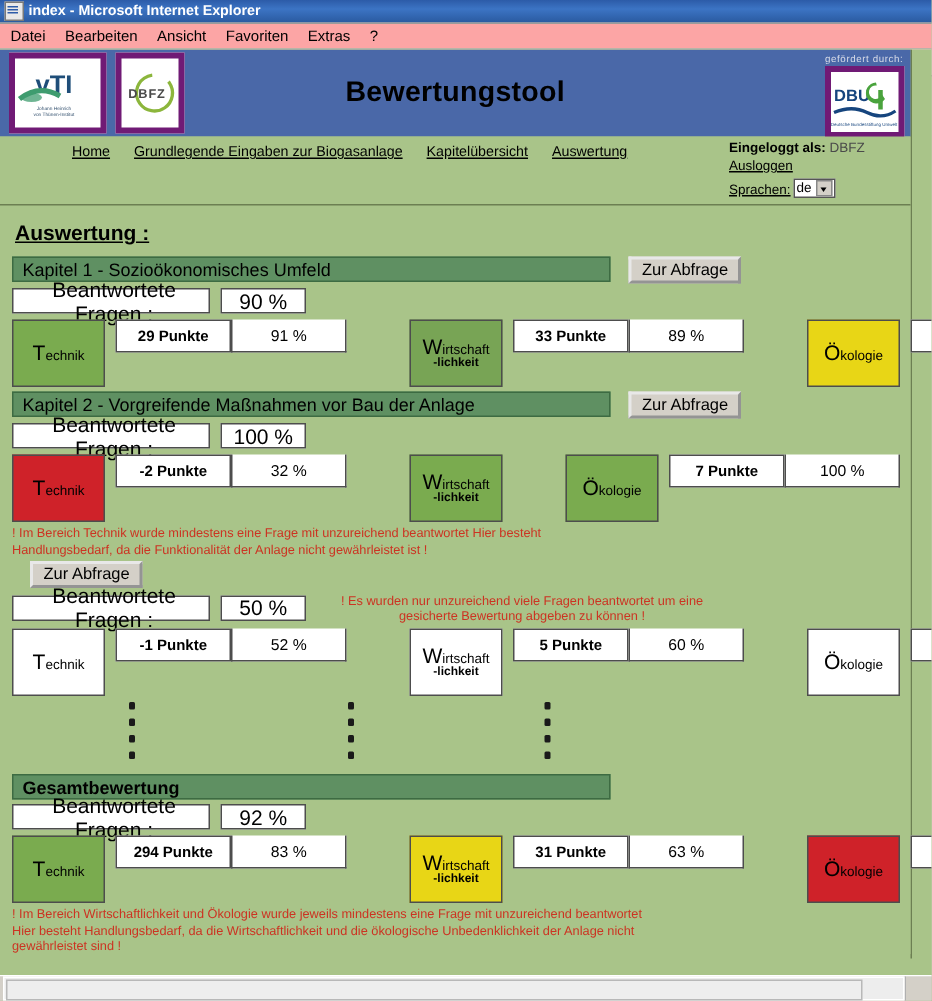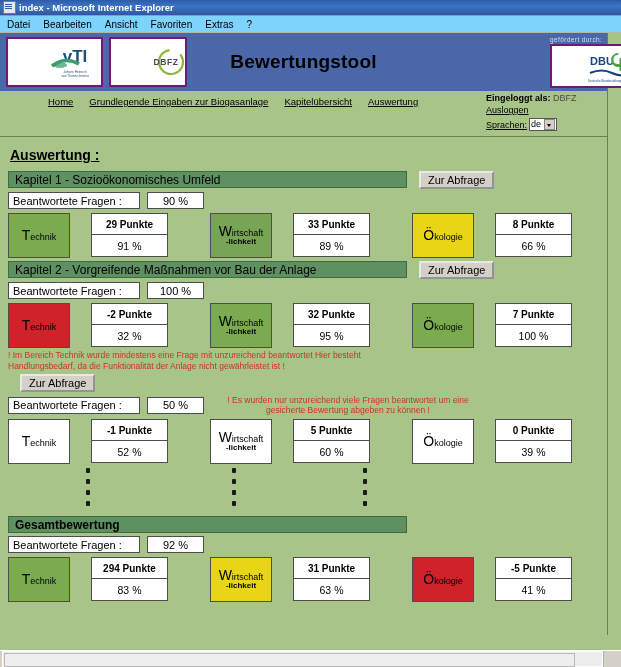--- a/index.html
+++ b/index.html
@@ -25,21 +25,21 @@
   }
   .title-icon:after{
     content:"";position:absolute;left:1px;top:2px;width:7px;height:1px;
     background:#2c5ba8;box-shadow:0 2px 0 #2c5ba8,0 4px 0 #2c5ba8;
   }
   .title-text{
     color:#fff;font-size:9.5px;font-weight:bold;letter-spacing:0px;
     font-family:"Liberation Sans",sans-serif;white-space:nowrap;
   }
   .menubar{
-    height:16px;background:#7dd3fc;display:flex;align-items:center;
+    height:16px;background:#fca5a5;display:flex;align-items:center;
     padding-left:7px;border-bottom:1px solid #b8b4a8;
   }
   .menubar span{font-size:10px;margin-right:13px;color:#000;}
   .addressbar{
     height:17px;background:#d6d2c6;display:flex;align-items:center;
     padding-left:3px;border-bottom:1px solid #8a8a8a;
   }
   .addr-label{font-size:10px;margin-right:4px;}
   .addr-input{
     flex:1;height:13px;background:#fff;border:1px solid #7a7a7a;
@@ -55,23 +55,23 @@
   .page-inner{
     position:absolute;left:0;top:0;width:607px;
     border-right:1px solid #6c7f52;
   }
   
   .banner{
     height:58px;background:#4a68a8;position:relative;
     display:flex;align-items:center;
   }
   .logo-box{
-    background:#fff;border:2px solid #701a75;
-    display:flex;align-items:flex-end;justify-content:center;
-    flex-direction:column;overflow:hidden;padding-left:36px;
+    background:#fff;border:4px solid #701a75;
+    display:flex;align-items:flex-start;justify-content:center;
+    flex-direction:column;overflow:hidden;
   }
   .logo-vti{width:57px;height:46px;margin-left:6px;}
   .logo-dbfz{width:38px;height:46px;margin-left:6px;}
   .logo-dbu{width:45px;height:40px;}
   .banner-title{
     position:absolute;left:0;right:0;text-align:center;
     color:#000000;font-size:19px;font-weight:bold;
     font-family:"Liberation Sans",sans-serif;
     letter-spacing:0.2px;
   }
@@ -134,21 +134,21 @@
   .abfrage-btn{
     margin-left:12px;background:#d4d0c8;
     border:2px outset #e8e8e8;
     font-size:11px;height:18px;line-height:14px;
     padding:0 7px;box-sizing:border-box;cursor:pointer;
     white-space:nowrap;
   }
   .answered-row{display:flex;align-items:center;margin-top:3px;}
   .cell-white{
     background:#fff;border:1px solid #4d4d4d;
-    font-size:11px;text-align:center;box-sizing:border-box;
+    font-size:14px;text-align:center;box-sizing:border-box;
     display:flex;align-items:center;justify-content:center;
   }
   .answered-label{
     width:132px;height:17px;justify-content:flex-start;padding-left:4px;
   }
   .answered-val{width:57px;height:17px;margin-left:7px;}
   .warn-inline{
     color:#cc3322;font-size:8.5px;line-height:10px;margin-left:14px;
     text-align:center;width:260px;
   }
@@ -158,21 +158,21 @@
     width:62px;height:45px;border:1px solid #4d4d4d;
     display:flex;align-items:center;justify-content:center;
     flex-direction:column;box-sizing:border-box;
   }
   .cat-label{
     font-size:9px;line-height:10px;text-align:center;color:#000;
     white-space:nowrap;
   }
   .cat-label .big{font-size:14px;}
   .cat-sub{font-size:8px;font-weight:bold;margin-top:-1px;}
-  .metric-vals{display:flex;flex-direction:column;margin-left:21px;}
+  .metric-vals{display:flex;flex-direction:row;margin-left:7px;}
   .metric-vals .cell-white{width:77px;height:22px;font-weight:bold;font-size:10px;}
   .metric-vals .cell-white.pct{border-top:none;font-weight:normal;font-size:10.5px;}
   .warn-block{
     color:#cc3322;font-size:8.5px;line-height:10.5px;
     margin-top:2px;width:420px;
   }
   .dots-row{height:48px;position:relative;margin-top:4px;}
   .dots-col{position:absolute;top:0;display:flex;flex-direction:column;}
   .dots-col i{
     display:block;width:4px;height:5px;background:#1a1a1a;
@@ -335,24 +335,20 @@
                   <div class="metric-vals">
                     <div class="cell-white">-2 Punkte</div>
                     <div class="cell-white pct">32 %</div>
                   </div>
                 </div>
                 <div class="metric">
                   <div class="cat-box" style="background:#7aab4f">
                     <span class="cat-label"><span class="big">W</span>irtschaft</span>
                     <span class="cat-sub">-lichkeit</span>
                   </div>
-                  <div class="metric-vals">
-                    <div class="cell-white">32 Punkte</div>
-                    <div class="cell-white pct">95 %</div>
-                  </div>
                 </div>
                 <div class="metric">
                   <div class="cat-box" style="background:#7aab4f">
                     <span class="cat-label"><span class="big">Ö</span>kologie</span>
                   </div>
                   <div class="metric-vals">
                     <div class="cell-white">7 Punkte</div>
                     <div class="cell-white pct">100 %</div>
                   </div>
                 </div>
@@ -452,20 +448,21 @@
                 <div class="metric">
                   <div class="cat-box" style="background:#cf2229">
                     <span class="cat-label"><span class="big">Ö</span>kologie</span>
                   </div>
                   <div class="metric-vals">
                     <div class="cell-white">-5 Punkte</div>
                     <div class="cell-white pct">41 %</div>
                   </div>
                 </div>
               </div>
+              <div class="warn-block">! Im Bereich Wirtschaftlichkeit und Ökologie wurde jeweils mindestens eine Frage mit unzureichend beantwortet Hier besteht Handlungsbedarf, da die Wirtschaftlichkeit und die ökologische Unbedenklichkeit der Anlage nicht gewährleistet sind !</div>
             </div>
           </div>
     </div>
 
    </div>
   </div>
 
   <div class="hscroll">
     <div class="sb-end"></div>
     <div class="track">

